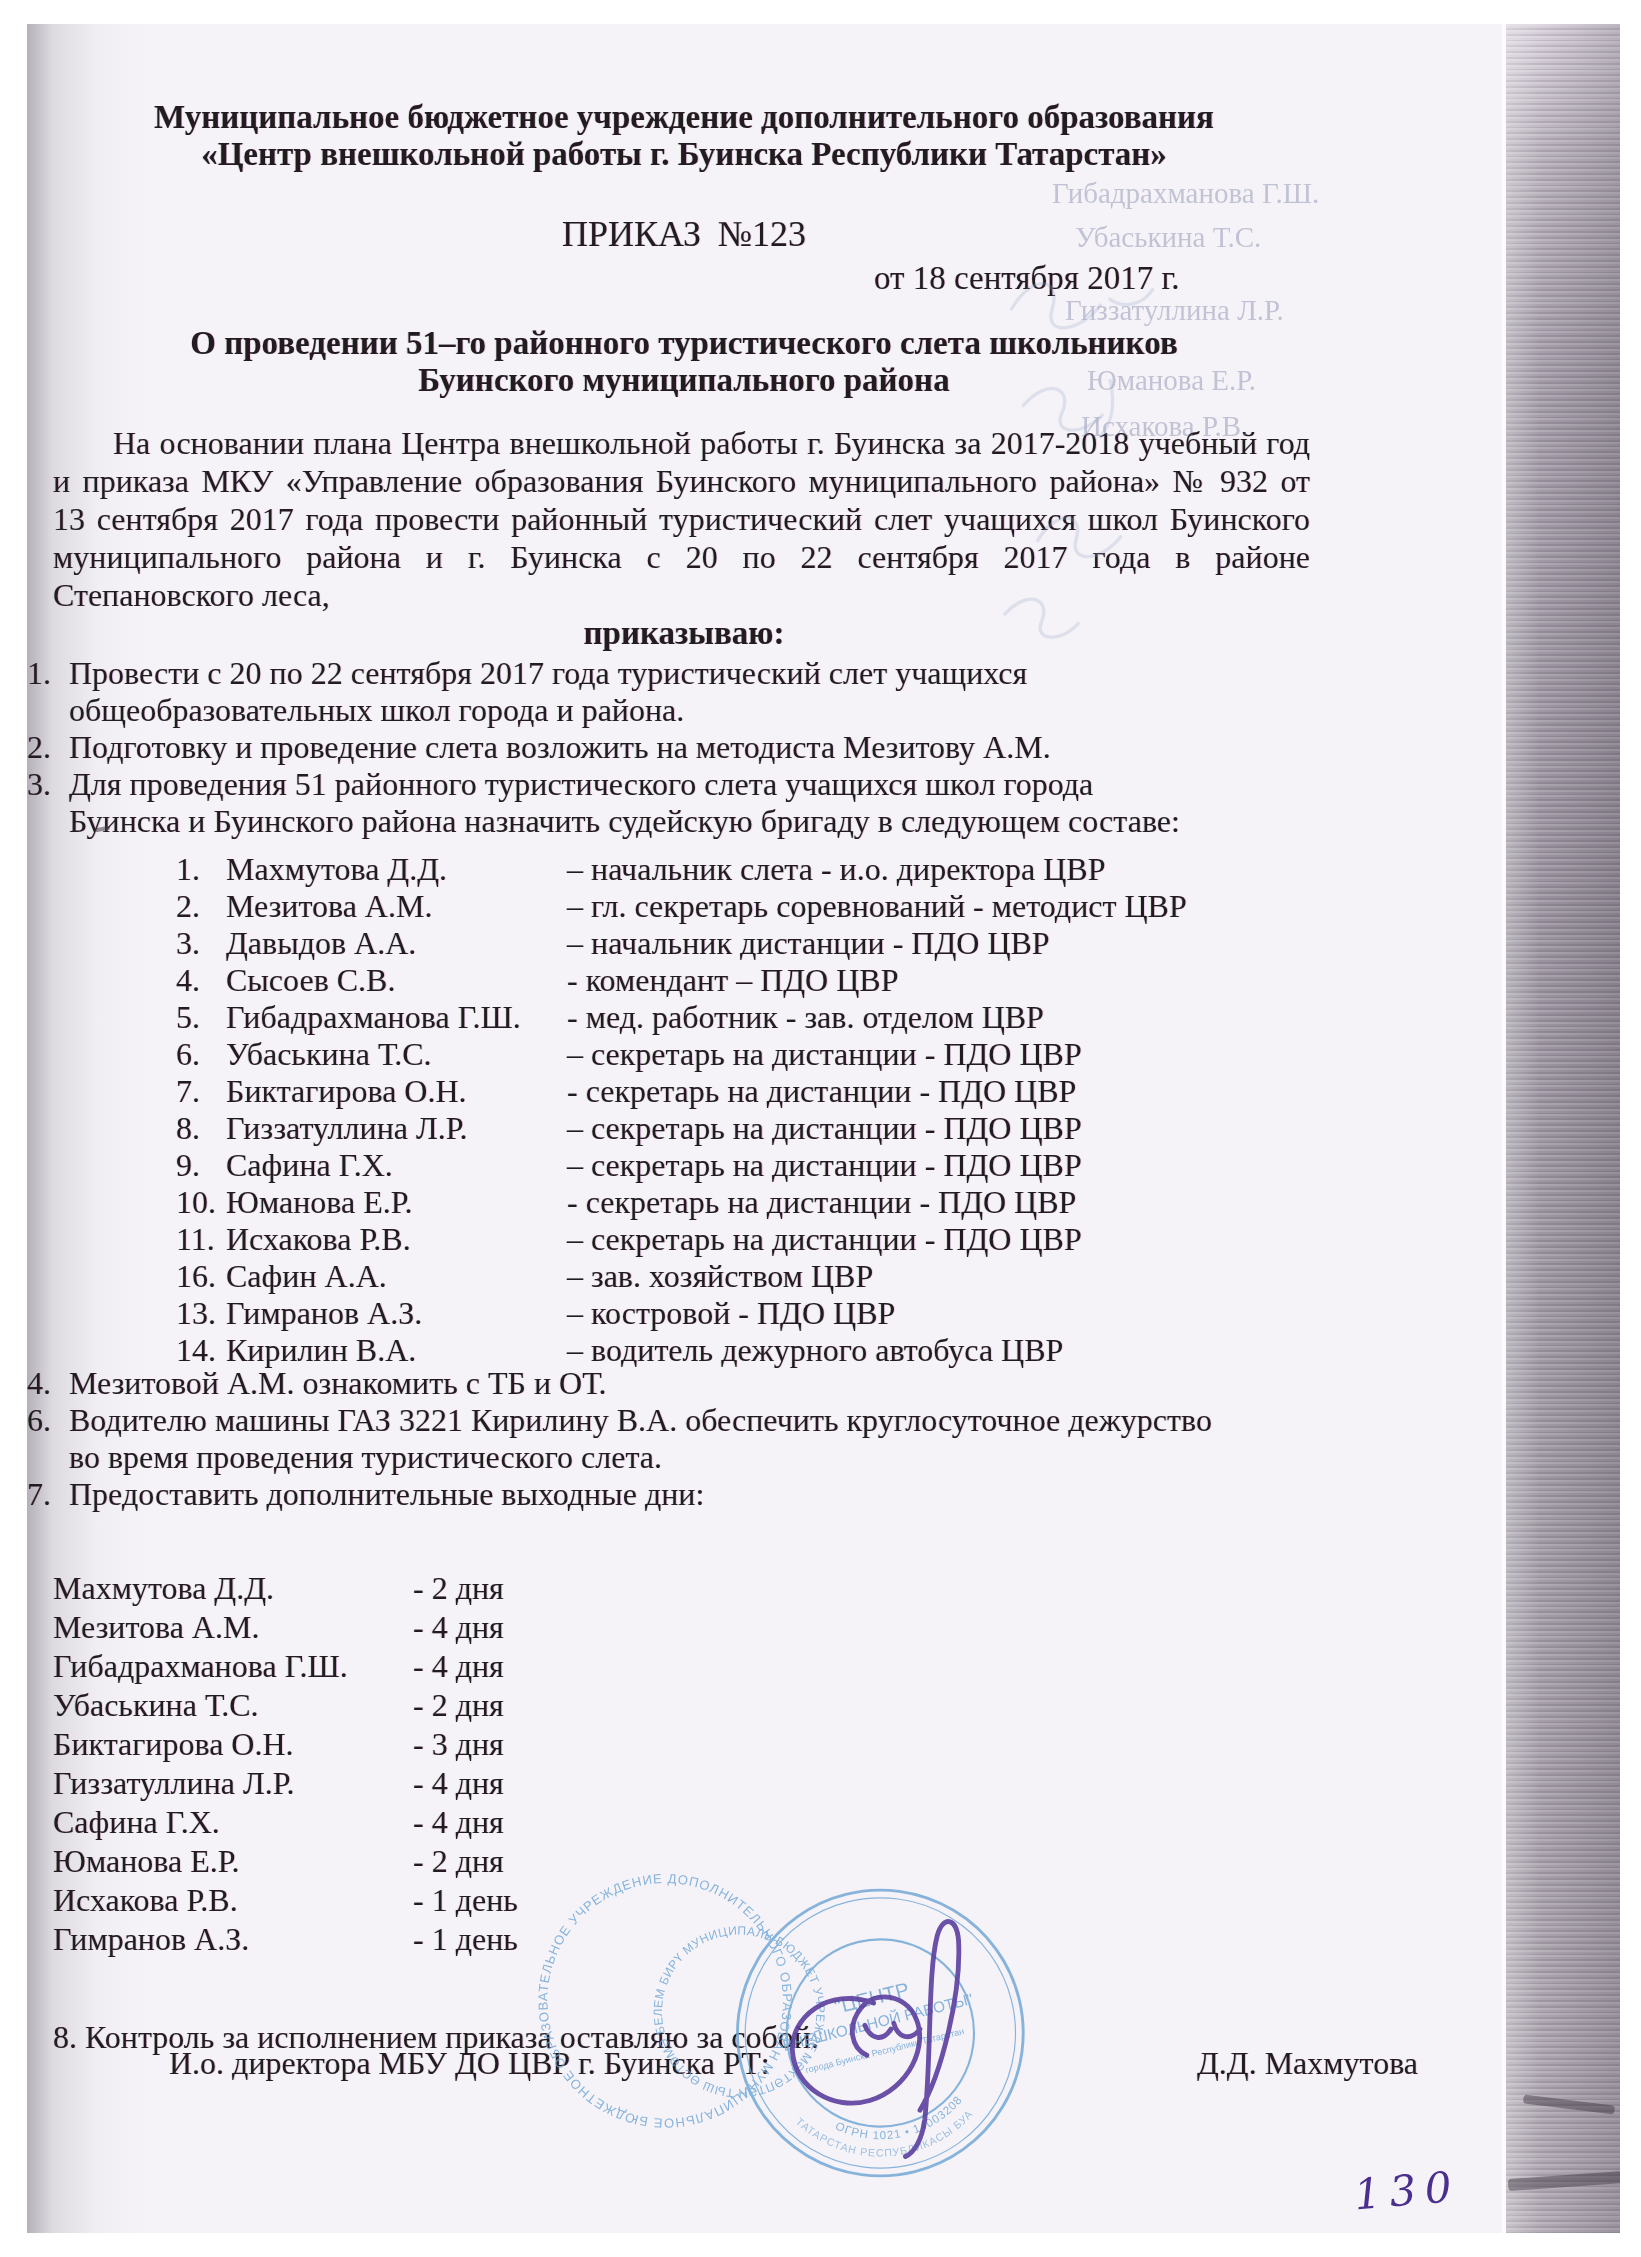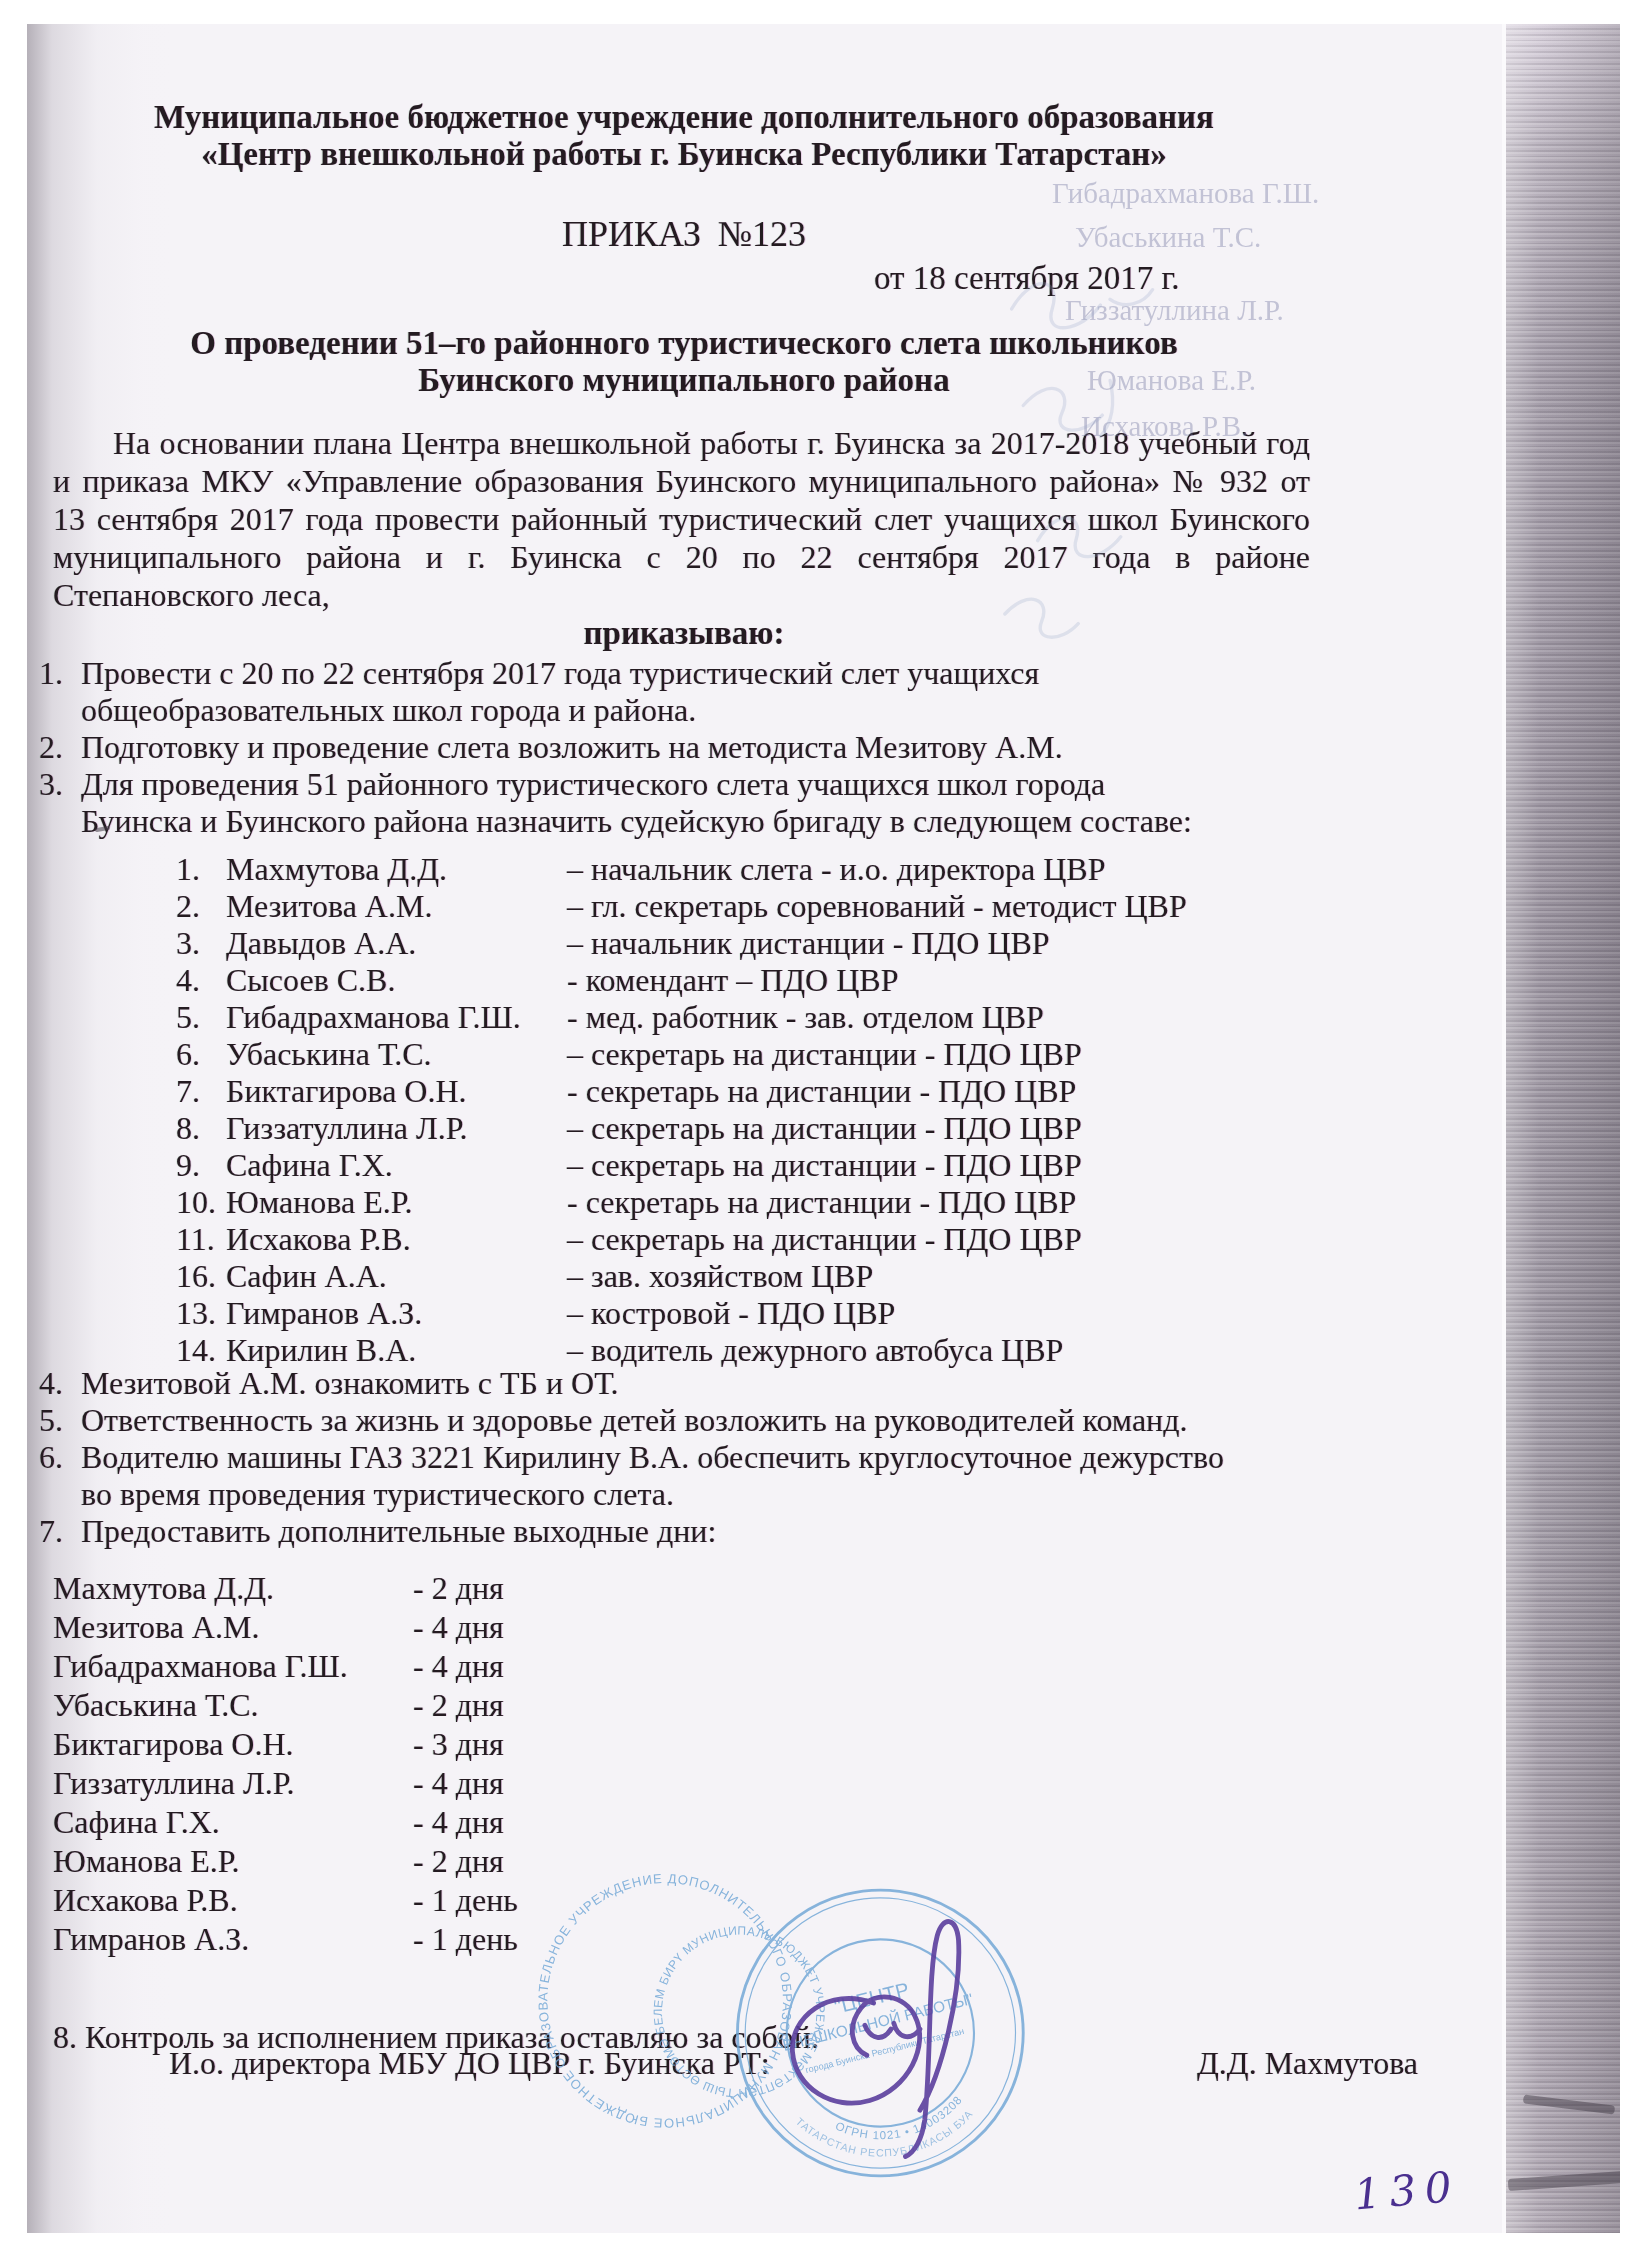--- a/index.html
+++ b/index.html
@@ -16,21 +16,21 @@
            linear-gradient(180deg,#d8d1dc 0%,#b9b2bd 6%,#a59eaa 16%,#9b94a0 40%,#a09aa5 62%,#a8a1ac 82%,#b3abb6 100%);}
   .smear{position:absolute;background:rgba(58,52,62,.45);border-radius:3.9px;}
   .ink{text-shadow:0.8px 0 0.5px rgba(165,35,150,.22),-0.8px 0 0.5px rgba(45,135,60,.16);}
   .center{text-align:center;}
   .bold{font-weight:bold;}
   .abs{position:absolute;}
   .bodytxt{font-size:32px;line-height:38px;}
   .pl{position:relative;width:1257px;text-align:justify;text-align-last:justify;}
   .pl-first{text-indent:60px;}
   .pl-last{text-align-last:left;}
-  .orow{position:relative;height:37px;margin-left:12px;}
+  .orow{position:relative;height:37px;}
   .onum{display:inline-block;width:42px;}
   .jrow{position:relative;height:37px;padding-left:123px;}
   .jnum{display:inline-block;width:50px;}
   .jrole{position:absolute;left:514px;top:0;white-space:nowrap;}
   .drow{position:relative;height:39px;padding-left:26px;}
   .dval{position:absolute;left:386px;top:0;white-space:nowrap;}
   .ghost{position:absolute;font-size:29px;color:rgba(110,116,158,.38);filter:blur(0.6px);white-space:nowrap;}
   #overlay{position:absolute;left:0;top:0;width:1641px;height:2257px;pointer-events:none;}
   #pagenum{position:absolute;left:1354px;top:2166px;font-family:"DejaVu Serif",serif;font-style:italic;
            font-size:42px;color:#4a2f8f;letter-spacing:8.7px;transform:rotate(-5deg);}
@@ -88,21 +88,20 @@
       <div class="jrow"><span class="jnum">9.</span><span>Сафина Г.Х.</span><span class="jrole">– секретарь на дистанции  -  ПДО ЦВР</span></div>
       <div class="jrow"><span class="jnum">10.</span><span>Юманова Е.Р.</span><span class="jrole">- секретарь на дистанции  -  ПДО ЦВР</span></div>
       <div class="jrow"><span class="jnum">11.</span><span>Исхакова Р.В.</span><span class="jrole">– секретарь на дистанции  -  ПДО ЦВР</span></div>
       <div class="jrow"><span class="jnum">16.</span><span>Сафин А.А.</span><span class="jrole">– зав. хозяйством ЦВР</span></div>
       <div class="jrow"><span class="jnum">13.</span><span>Гимранов А.З.</span><span class="jrole">– костровой   -  ПДО ЦВР</span></div>
       <div class="jrow"><span class="jnum">14.</span><span>Кирилин В.А.</span><span class="jrole">– водитель дежурного автобуса ЦВР</span></div>
     </div>
 
     <div class="abs ink bodytxt" style="left:0;top:1340px;width:1410px;">
       <div class="orow"><span class="onum">4.</span><span>Мезитовой А.М. ознакомить с ТБ и ОТ.</span></div>
-      <div class="orow"><span class="onum">5.</span><span>Ответственность за жизнь и здоровье детей возложить на руководителей команд.</span></div>
       <div class="orow"><span class="onum">6.</span><span>Водителю машины ГАЗ 3221 Кирилину В.А. обеспечить круглосуточное дежурство</span></div>
       <div class="orow"><span class="onum"></span><span>во время проведения туристического слета.</span></div>
       <div class="orow"><span class="onum">7.</span><span>Предоставить дополнительные  выходные дни:</span></div>
     </div>
 
     <div class="abs ink bodytxt" style="left:0;top:1545px;width:869px;">
       <div class="drow"><span>Махмутова Д.Д.</span><span class="dval">- 2 дня</span></div>
       <div class="drow"><span>Мезитова А.М.</span><span class="dval">- 4 дня</span></div>
       <div class="drow"><span>Гибадрахманова Г.Ш.</span><span class="dval">- 4 дня</span></div>
       <div class="drow"><span>Убаськина Т.С.</span><span class="dval">- 2 дня</span></div>

